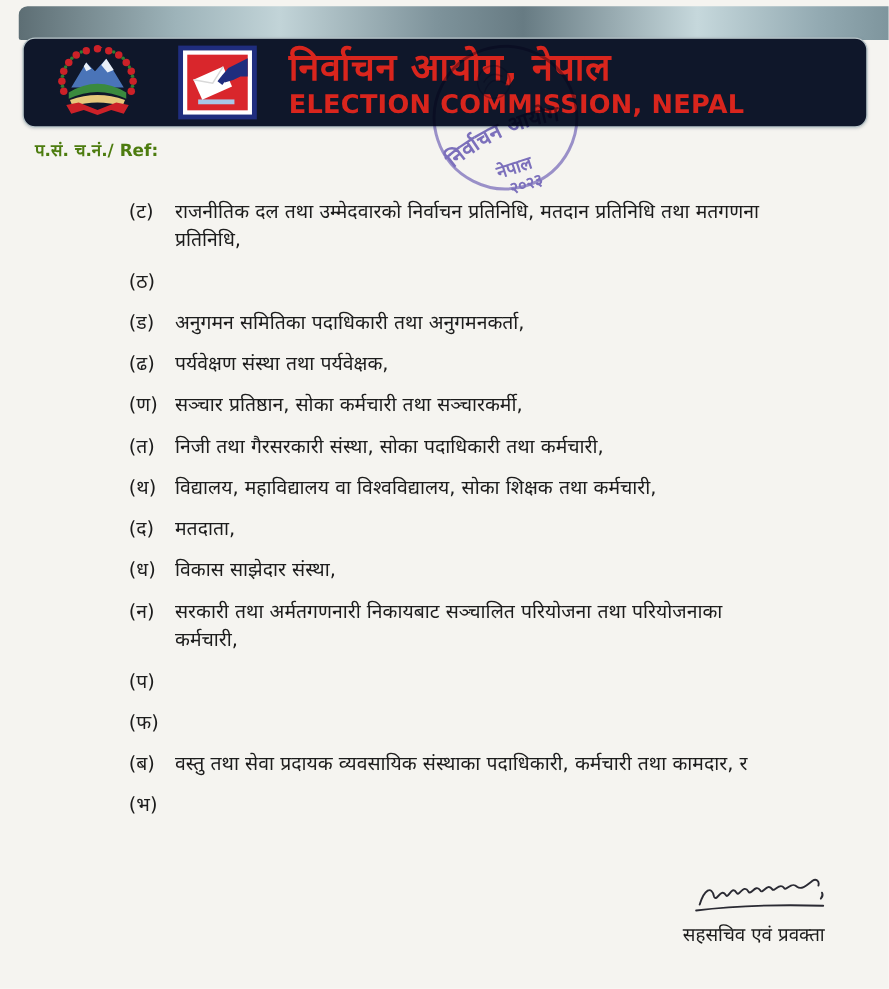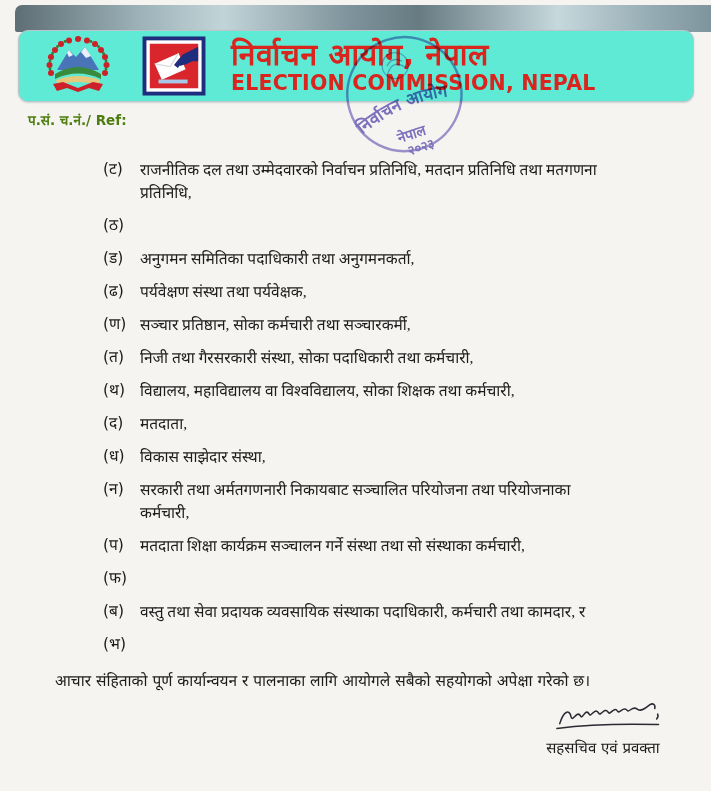--- a/index.html
+++ b/index.html
@@ -15,21 +15,21 @@
   
   .scan-bar{
     position:absolute;left:15px;top:5px;right:0;height:27px;
     border-radius:7px 0 0 2px;
     background:linear-gradient(90deg,#5d6e74 0%,#9db3b9 18%,#c2d4d8 30%,#7e939b 48%,#677b83 58%,#c6d8dc 78%,#93aab2 92%,#7e959d 100%);
   }
 
   
   .header-card{
     position:absolute;left:18px;top:30px;right:17px;height:72px;
-    background:#5eead4;
+    background:#0f172a;
     border:1.5px solid #b9c6ca;
     border-radius:10px;
     box-shadow:0 1px 2px rgba(90,110,120,.25);
     display:flex;align-items:center;
     padding-left:26px;box-sizing:border-box;
   }
   .emblem{width:66px;height:64px;flex:0 0 auto;}
   .ec-logo{width:66px;height:60px;flex:0 0 auto;margin-left:30px;}
   .titles{margin-left:24px;line-height:1;}
   .title-np{
@@ -55,21 +55,21 @@
 
   
   .content{position:absolute;left:0;top:158px;right:0;}
   .list-item{
     display:flex;
     padding-left:103px;
     margin-bottom:10px;
     font-size:15.5px;line-height:23px;
   }
   .list-item .label{width:37px;flex:0 0 auto;}
-  .list-item .text{flex:1;padding-right:92px;font-family:Liberation Serif, serif;}
+  .list-item .text{flex:1;padding-right:92px;}
 
   .closing{
     margin-top:14px;
     padding:0 36px 0 55px;
     font-size:15.5px;line-height:23px;
   }
 
   
   .sig-block{
     position:absolute;right:8px;top:698px;width:200px;
@@ -218,37 +218,35 @@
     <span class="text">विकास साझेदार संस्था,</span>
   </div>
 
   <div class="list-item">
     <span class="label">(न)</span>
     <span class="text">सरकारी तथा अर्मतगणनारी निकायबाट सञ्चालित परियोजना तथा परियोजनाका कर्मचारी,</span>
   </div>
 
   <div class="list-item">
     <span class="label">(प)</span>
-    <span class="text">मतदाता शिक्षा कार्यक्रम सञ्चालन गर्ने संस्था तथा सो संस्थाका कर्मचारी,</span>
   </div>
 
   <div class="list-item">
     <span class="label">(फ)</span>
   </div>
 
   <div class="list-item">
     <span class="label">(ब)</span>
     <span class="text">वस्तु तथा सेवा प्रदायक व्यवसायिक संस्थाका पदाधिकारी, कर्मचारी तथा कामदार, र</span>
   </div>
 
   <div class="list-item">
     <span class="label">(भ)</span>
   </div>
 </div>
-    <div class="closing">आचार संहिताको पूर्ण कार्यान्वयन र पालनाका लागि आयोगले सबैको सहयोगको अपेक्षा गरेको छ।</div>
   </div>
 
   <div class="sig-block">
     <svg class="sig-scribble" viewBox="0 0 122 40">
       <g fill="none" stroke="#2a2a33" stroke-width="1.6" stroke-linecap="round">
         <path d="M6 27 C 10 14, 16 11, 18 20 C 20 26, 24 12, 28 19 C 30 23, 33 10, 37 17 C 39 21, 43 9, 47 16 C 49 20, 53 9, 57 15 C 59 19, 63 8, 67 14 C 69 17, 73 8, 77 13 C 79 16, 83 7, 88 12 C 92 15, 97 10, 101 7 C 104 5, 107 7, 106 11"></path>
         <path d="M3 32 C 35 28, 75 27, 110 28"></path>
         <path d="M109 17 c 1 2, 0 4, -1 5"></path>
       </g>
     </svg>

